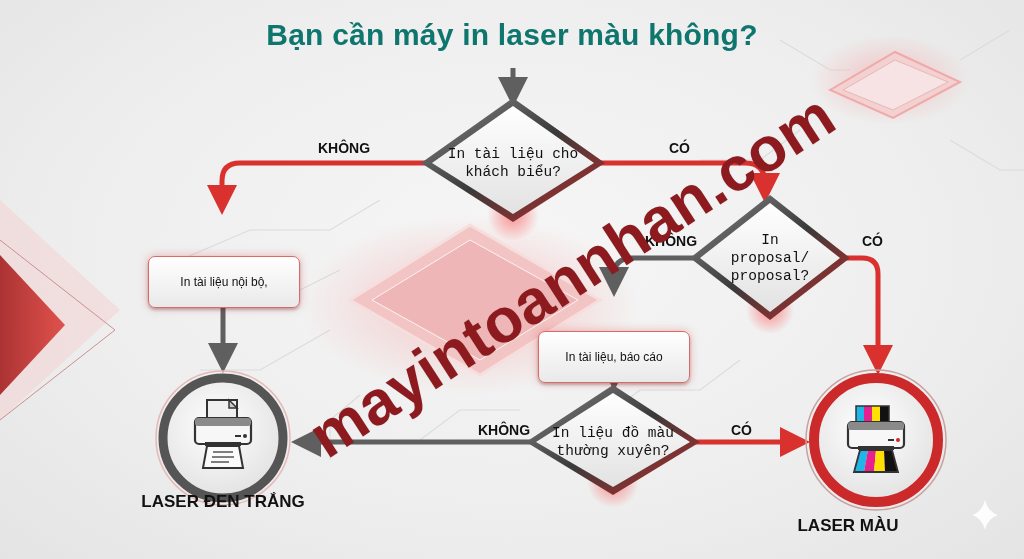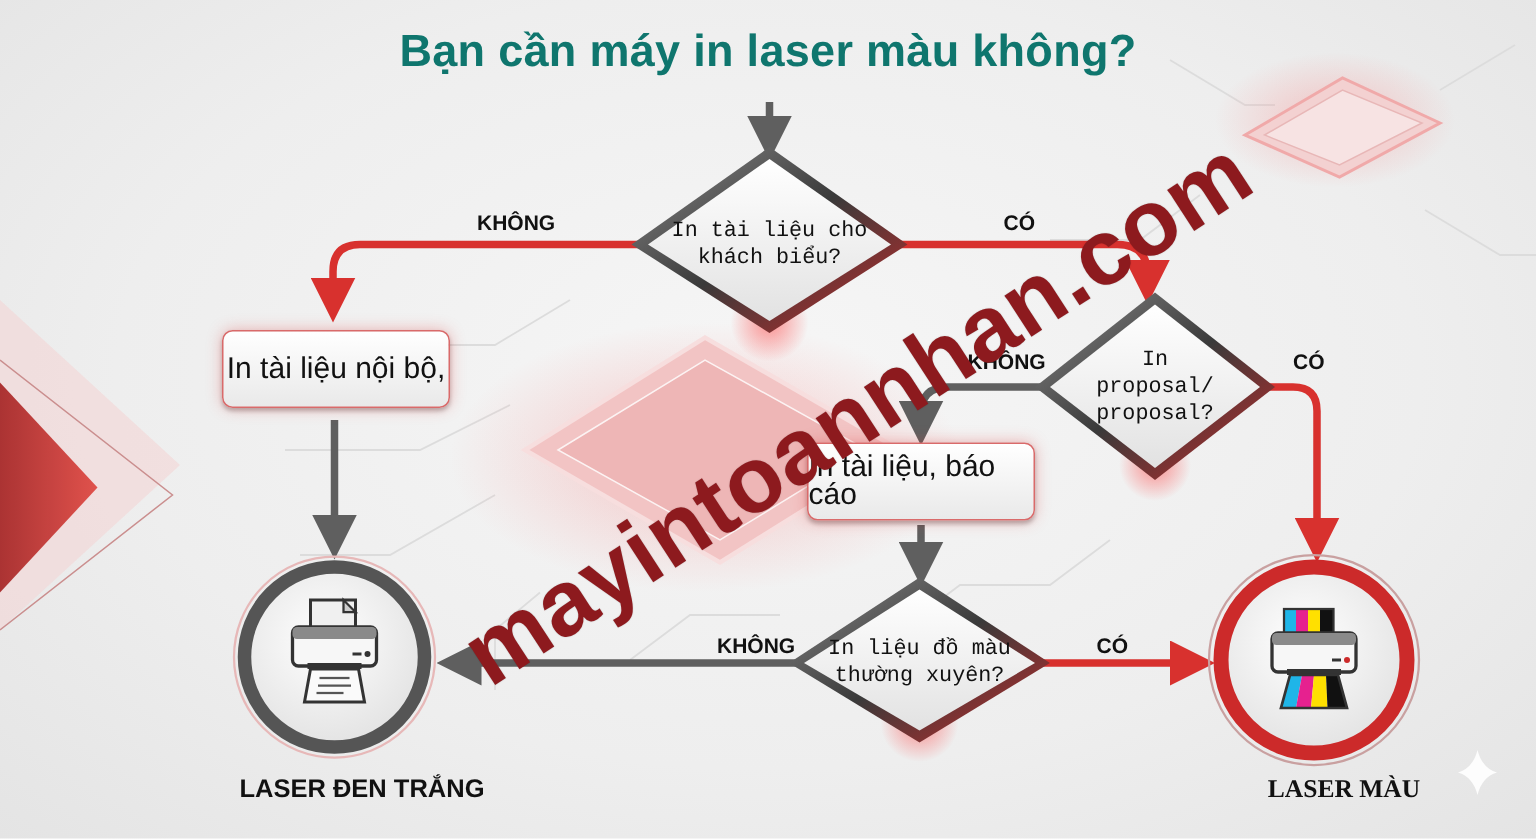--- a/index.html
+++ b/index.html
@@ -4,21 +4,21 @@
 <style>
   html,body{margin:0;padding:0;}
   body{width:1024px;height:559px;overflow:hidden;position:relative;
     background:radial-gradient(ellipse at 50% 45%, #f6f6f6 0%, #eeeeee 60%, #e4e4e4 100%);
     font-family:"Liberation Sans","DejaVu Sans",sans-serif;}
   .abs{position:absolute;}
   #bg{position:absolute;left:0;top:0;width:1024px;height:559px;}
   .title{left:0;top:18px;width:1024px;text-align:center;font-size:30px;font-weight:bold;color:#0f766e;letter-spacing:0.2px;}
   .box{background:linear-gradient(#ffffff,#e9e9e9);border:1.5px solid #d96a6a;border-radius:7px;
     box-shadow:0 0 10px rgba(220,60,60,0.35),0 2px 3px rgba(0,0,0,0.25);
-    font-size:20px;line-height:19px;color:#111;display:flex;align-items:center;justify-content:center;}
+    text-align:center;font-size:12px;line-height:19px;color:#111;display:flex;align-items:center;justify-content:center;margin-top:36px;}
   .dtext{text-align:center;font-size:14.5px;line-height:18px;color:#111;display:flex;align-items:center;justify-content:center;font-family:Liberation Mono, monospace;}
   .lbl{font-size:14px;font-weight:bold;color:#111;padding-left:15px;}
   .endlbl{font-size:17px;font-weight:bold;color:#111;text-align:center;}
   .wm{left:285px;top:250px;font-size:62px;font-weight:bold;color:#8d1a1e;transform:rotate(-33deg);transform-origin:0 0;white-space:nowrap;letter-spacing:0.5px;
     text-shadow:0 0 1px rgba(0,0,0,0.2);}
 </style>
 </head>
 <body>
 
 <svg id="bg" viewBox="0 0 1024 559" xmlns="http://www.w3.org/2000/svg">
@@ -192,16 +192,16 @@
   <span>In tài liệu, báo cáo</span>
 </div>
 
 <div class="abs lbl" style="left:303px;top:140px;">KHÔNG</div>
 <div class="abs lbl" style="left:654px;top:140px;">CÓ</div>
 <div class="abs lbl" style="left:630px;top:233px;">KHÔNG</div>
 <div class="abs lbl" style="left:847px;top:233px;">CÓ</div>
 <div class="abs lbl" style="left:463px;top:422px;">KHÔNG</div>
 <div class="abs lbl" style="left:716px;top:422px;">CÓ</div>
 
-<div class="abs endlbl" style="left:123px;top:516px;width:200px;text-align:right;">LASER ĐEN TRẮNG</div>
-<div class="abs endlbl" style="left:796px;top:516px;width:200px;font-family:Liberation Serif, serif;">LASER MÀU</div>
+<div class="abs endlbl" style="left:123px;top:492px;width:200px;">LASER ĐEN TRẮNG</div>
+<div class="abs endlbl" style="left:748px;top:516px;width:200px;">LASER MÀU</div>
 
 <div class="abs wm" style="top:412px;left:296px;">mayintoannhan.com</div>
 
 </body></html>

